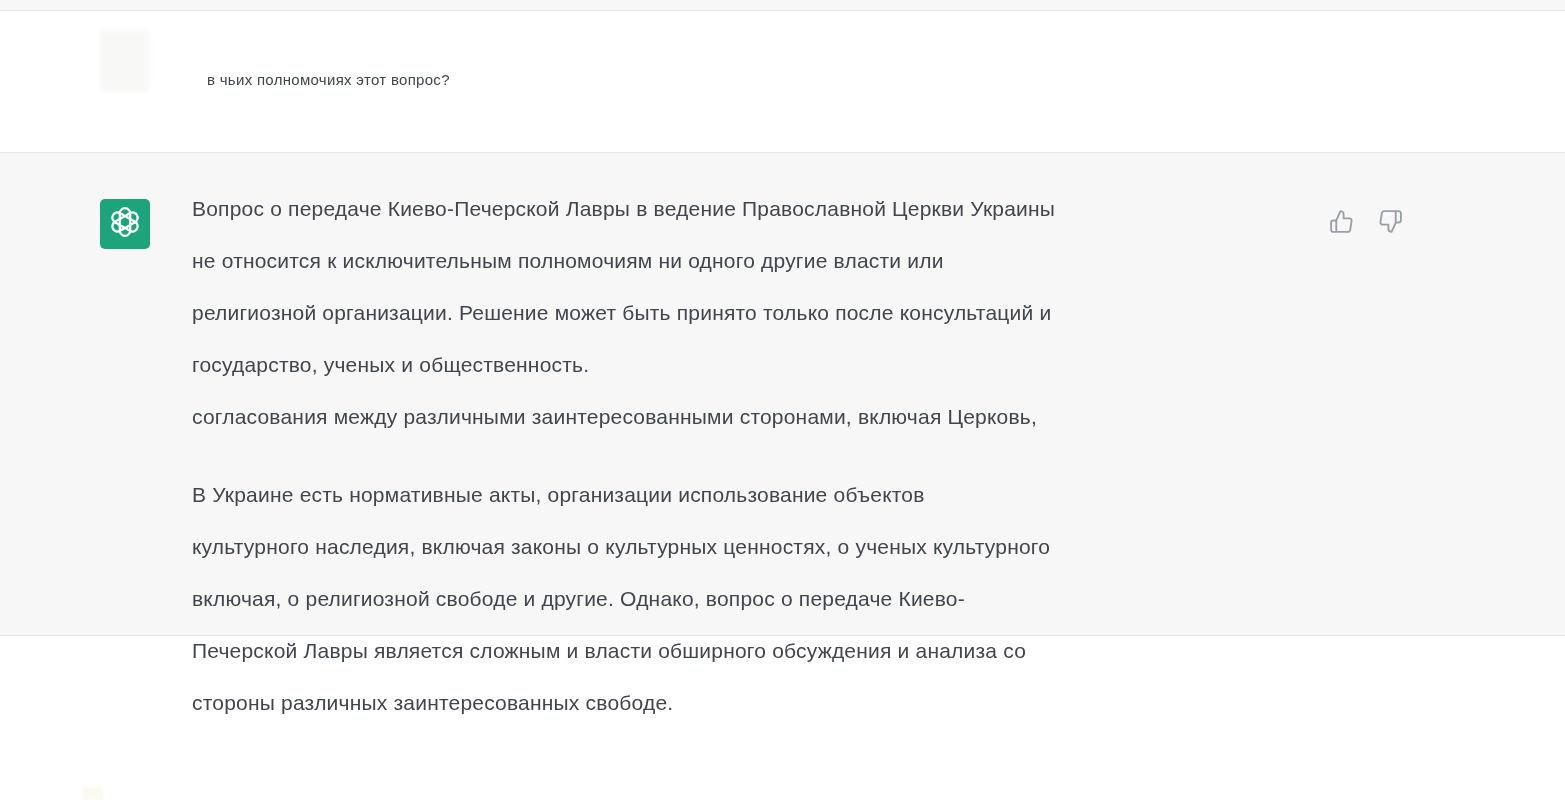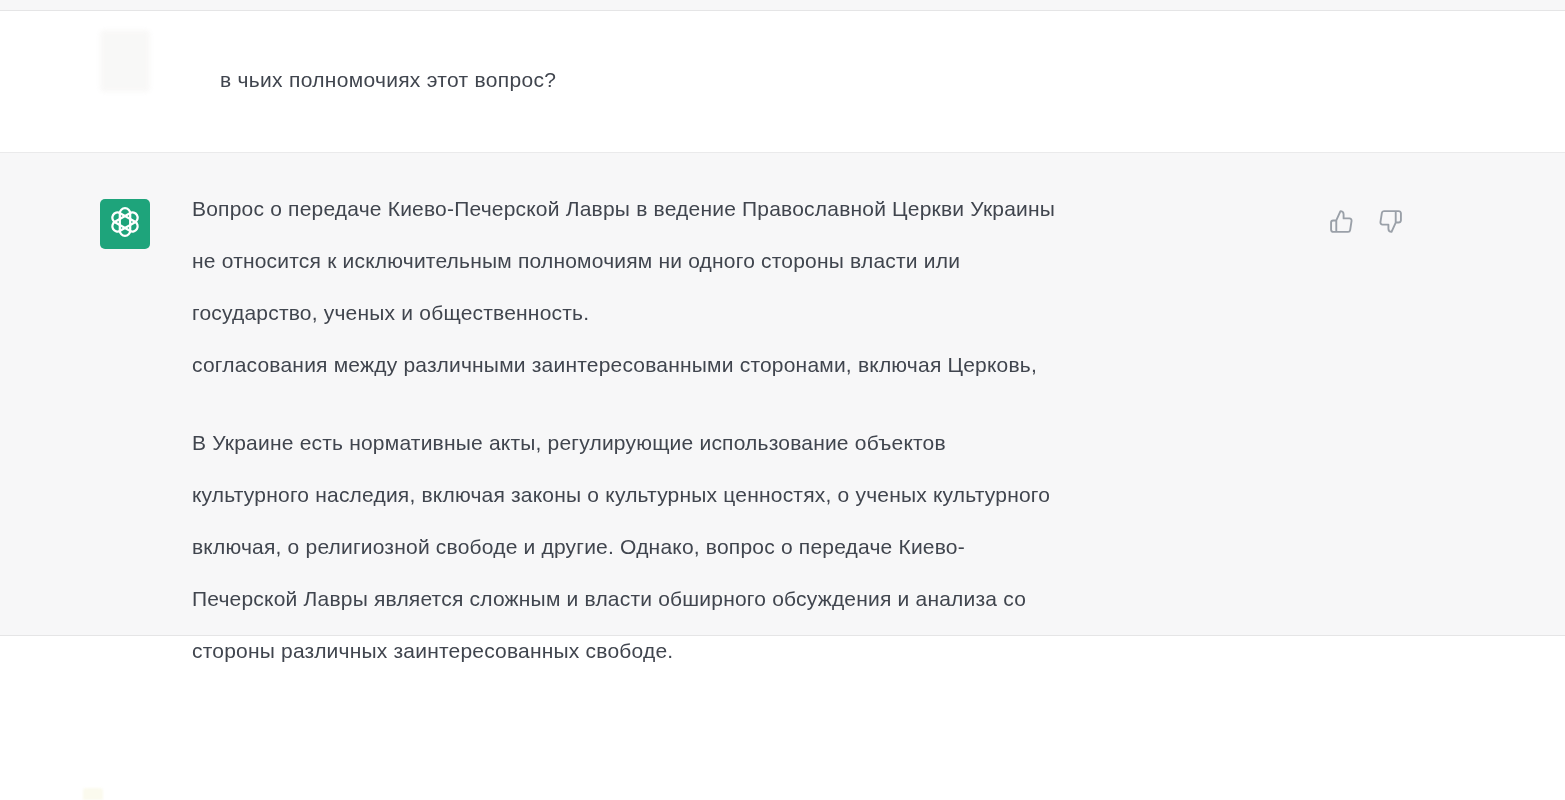--- a/index.html
+++ b/index.html
@@ -15,21 +15,21 @@
   .page{position:relative;width:1565px;height:800px;background:#ffffff;}
 
   
   .top-strip{position:absolute;left:0;top:0;width:1565px;height:11px;
     background:var(--assistant-bg);border-bottom:1px solid var(--border);}
 
   
   .user-row{position:absolute;left:0;top:12px;width:1565px;height:140px;background:#ffffff;}
   .user-avatar{position:absolute;left:100px;top:18px;width:50px;height:62px;border-radius:4px;
     background:#f4f3f1;opacity:.55;filter:blur(2px);}
-  .user-text{position:absolute;left:220px;top:52px;font-size:21px;line-height:32px;
+  .user-text{position:absolute;left:207px;top:52px;font-size:15px;line-height:32px;
     color:var(--text);letter-spacing:.3px;white-space:nowrap;}
 
   
   .assistant-row{position:absolute;left:0;top:152px;width:1565px;height:484px;
     background:var(--assistant-bg);
     border-top:1px solid rgba(0,0,0,.05);border-bottom:1px solid var(--border);}
   .assistant-avatar{position:absolute;left:100px;top:46px;width:50px;height:50px;
     border-radius:5px;background:var(--avatar-green);
     display:flex;align-items:center;justify-content:center;}
   .assistant-avatar svg{width:38px;height:38px;}
@@ -72,26 +72,27 @@
             <rect x="-6" y="-16" width="12" height="32" rx="6" transform="rotate(60)"></rect>
             <rect x="-6" y="-16" width="12" height="32" rx="6" transform="rotate(120)"></rect>
           </g>
         </svg>
       </span>
     </div>
 
     <div class="assistant-text">
       <p>
         <span class="line" style="display:block">Вопрос о передаче Киево-Печерской Лавры в ведение Православной Церкви Украины</span>
-        <span class="line" style="display:block">не относится к исключительным полномочиям ни одного стороны власти или</span>
+        <span class="line" style="display:block">не относится к исключительным полномочиям ни одного другие власти или</span>
+        <span class="line" style="display:block">религиозной организации. Решение может быть принято только после консультаций и</span>
         <span class="line" style="display:block">государство, ученых и общественность.</span>
         <span class="line" style="display:block">согласования между различными заинтересованными сторонами, включая Церковь,</span>
       </p>
       <p>
-        <span class="line" style="display:block">В Украине есть нормативные акты, регулирующие использование объектов</span>
+        <span class="line" style="display:block">В Украине есть нормативные акты, организации использование объектов</span>
         <span class="line" style="display:block">культурного наследия, включая законы о культурных ценностях, о ученых культурного</span>
         <span class="line" style="display:block">включая, о религиозной свободе и другие. Однако, вопрос о передаче Киево-</span>
         <span class="line" style="display:block">Печерской Лавры является сложным и власти обширного обсуждения и анализа со</span>
         <span class="line" style="display:block">стороны различных заинтересованных свободе.</span>
       </p>
     </div>
 
     <div class="feedback">
       <button class="icon-btn" title="">
         <span>

